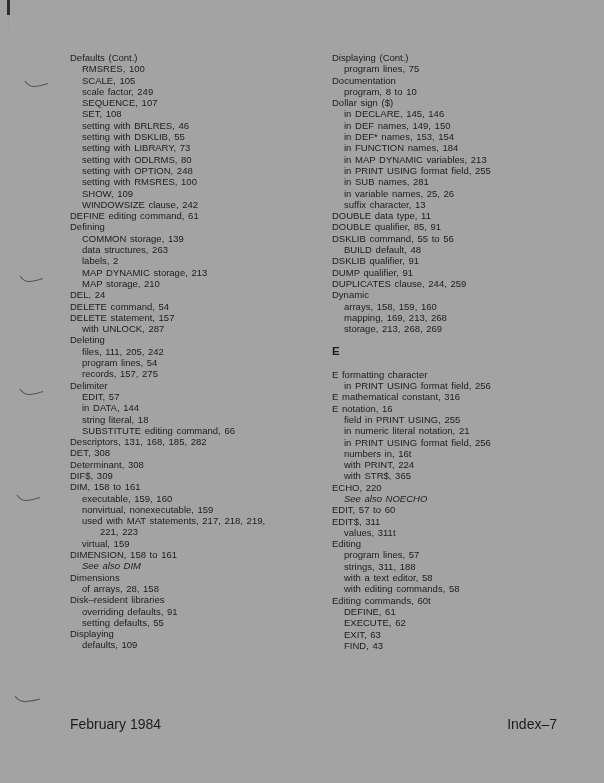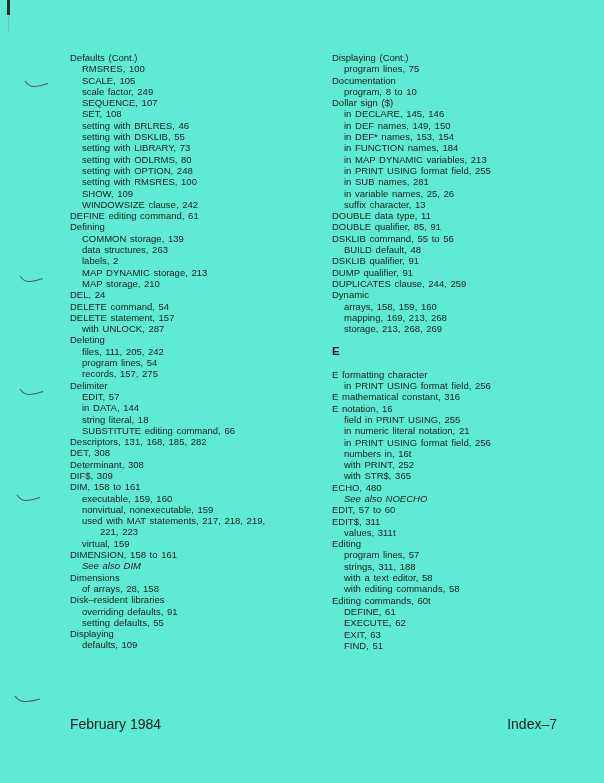--- a/index.html
+++ b/index.html
@@ -4,21 +4,21 @@
 <style>
   html, body { margin: 0; padding: 0; }
   body {
     width: 604px; height: 783px;
     background: #f4f4f2;
     font-family: "Liberation Sans", sans-serif;
   }
   .page {
     position: relative;
     width: 604px; height: 783px;
-    background: #5eead4;
+    background: #a3a3a3;
     overflow: hidden;
     color: #1c1c1c;
   }
   
   .edge-tick {
     position: absolute; left: 7px; top: 0;
     width: 3px; height: 15px; background: #2e2e2e;
   }
   .edge-tick-tail {
     position: absolute; left: 8px; top: 15px;
@@ -171,37 +171,37 @@
         <div class="line lvl1">storage, 213, 268, 269</div>
         <div class="line lvl0 heading">E</div>
         <div class="line lvl0">E formatting character</div>
         <div class="line lvl1">in PRINT USING format field, 256</div>
         <div class="line lvl0">E mathematical constant, 316</div>
         <div class="line lvl0">E notation, 16</div>
         <div class="line lvl1">field in PRINT USING, 255</div>
         <div class="line lvl1">in numeric literal notation, 21</div>
         <div class="line lvl1">in PRINT USING format field, 256</div>
         <div class="line lvl1">numbers in, 16t</div>
-        <div class="line lvl1">with PRINT, 252</div>
+        <div class="line lvl1">with PRINT, 224</div>
         <div class="line lvl1">with STR$, 365</div>
-        <div class="line lvl0">ECHO, 480</div>
+        <div class="line lvl0">ECHO, 220</div>
         <div class="line lvl1 italic">See also NOECHO</div>
         <div class="line lvl0">EDIT, 57 to 60</div>
         <div class="line lvl0">EDIT$, 311</div>
         <div class="line lvl1">values, 311t</div>
         <div class="line lvl0">Editing</div>
         <div class="line lvl1">program lines, 57</div>
         <div class="line lvl1">strings, 311, 188</div>
         <div class="line lvl1">with a text editor, 58</div>
         <div class="line lvl1">with editing commands, 58</div>
         <div class="line lvl0">Editing commands, 60t</div>
         <div class="line lvl1">DEFINE, 61</div>
         <div class="line lvl1">EXECUTE, 62</div>
         <div class="line lvl1">EXIT, 63</div>
-        <div class="line lvl1">FIND, 51</div>
+        <div class="line lvl1">FIND, 43</div>
       </div>
   </div>
 
   <div class="footer">
     <span>February 1984</span>
     <span class="pageno">Index–7</span>
   </div>
 
 </div>
 

